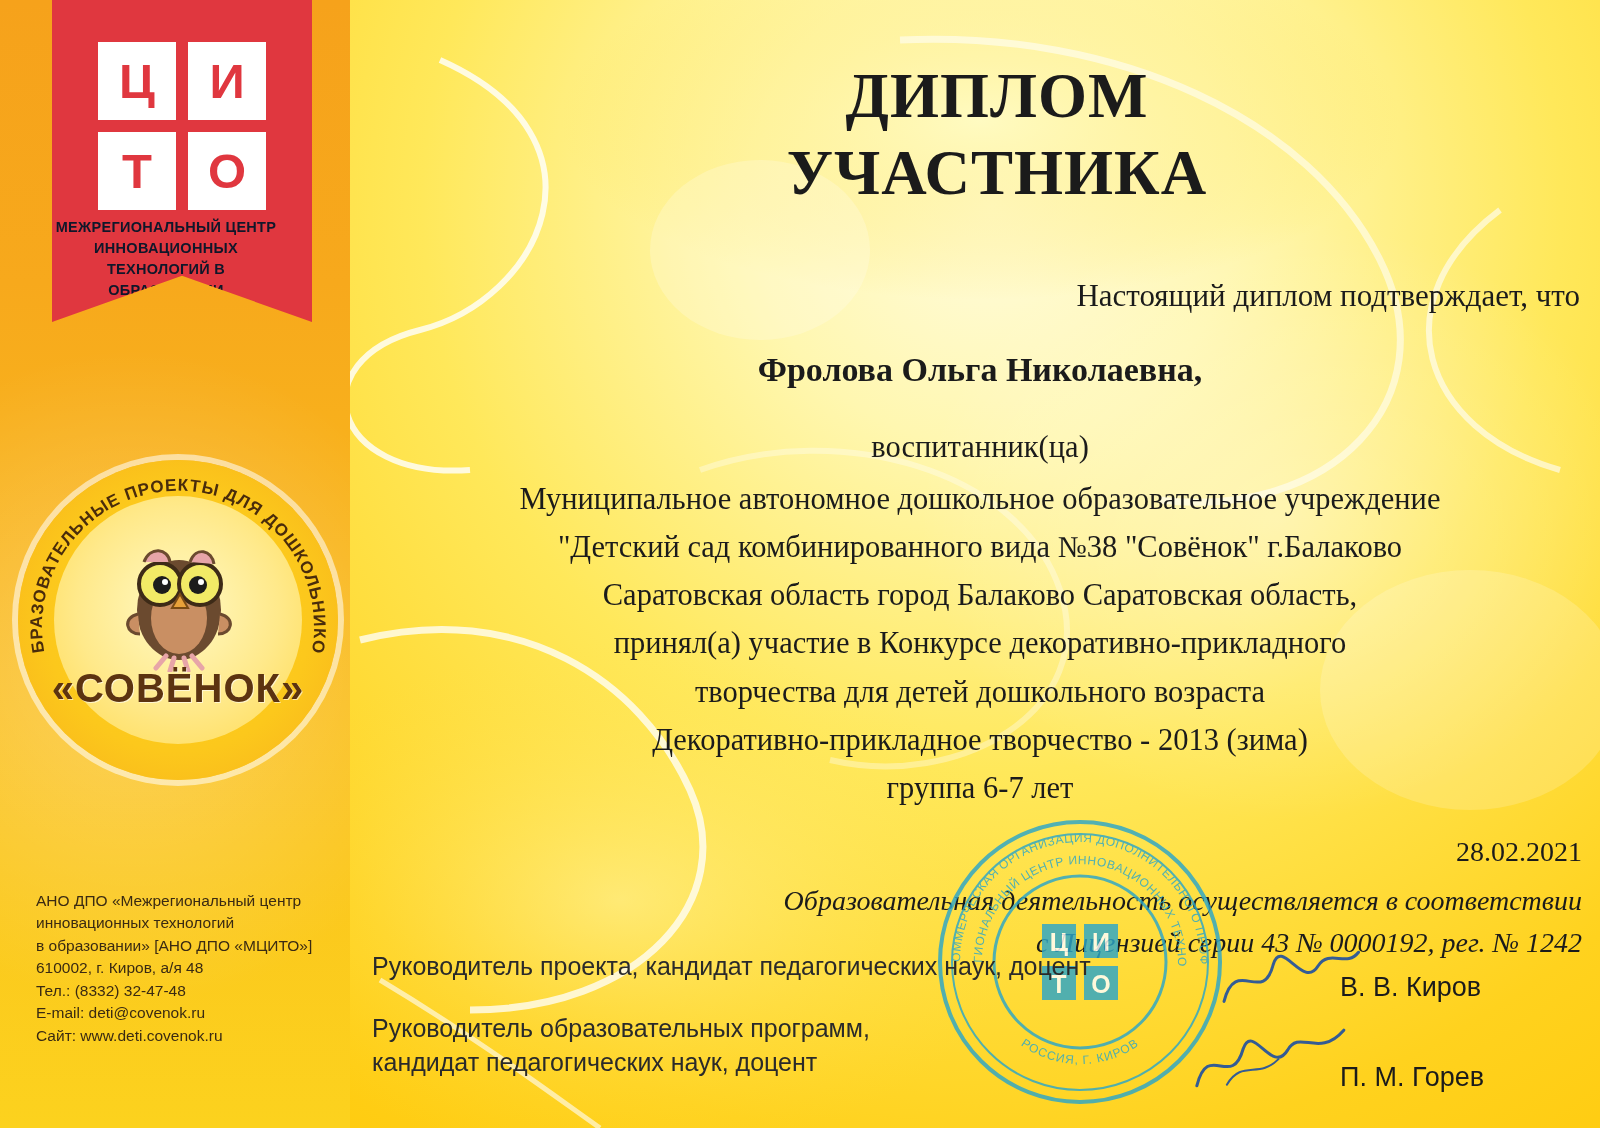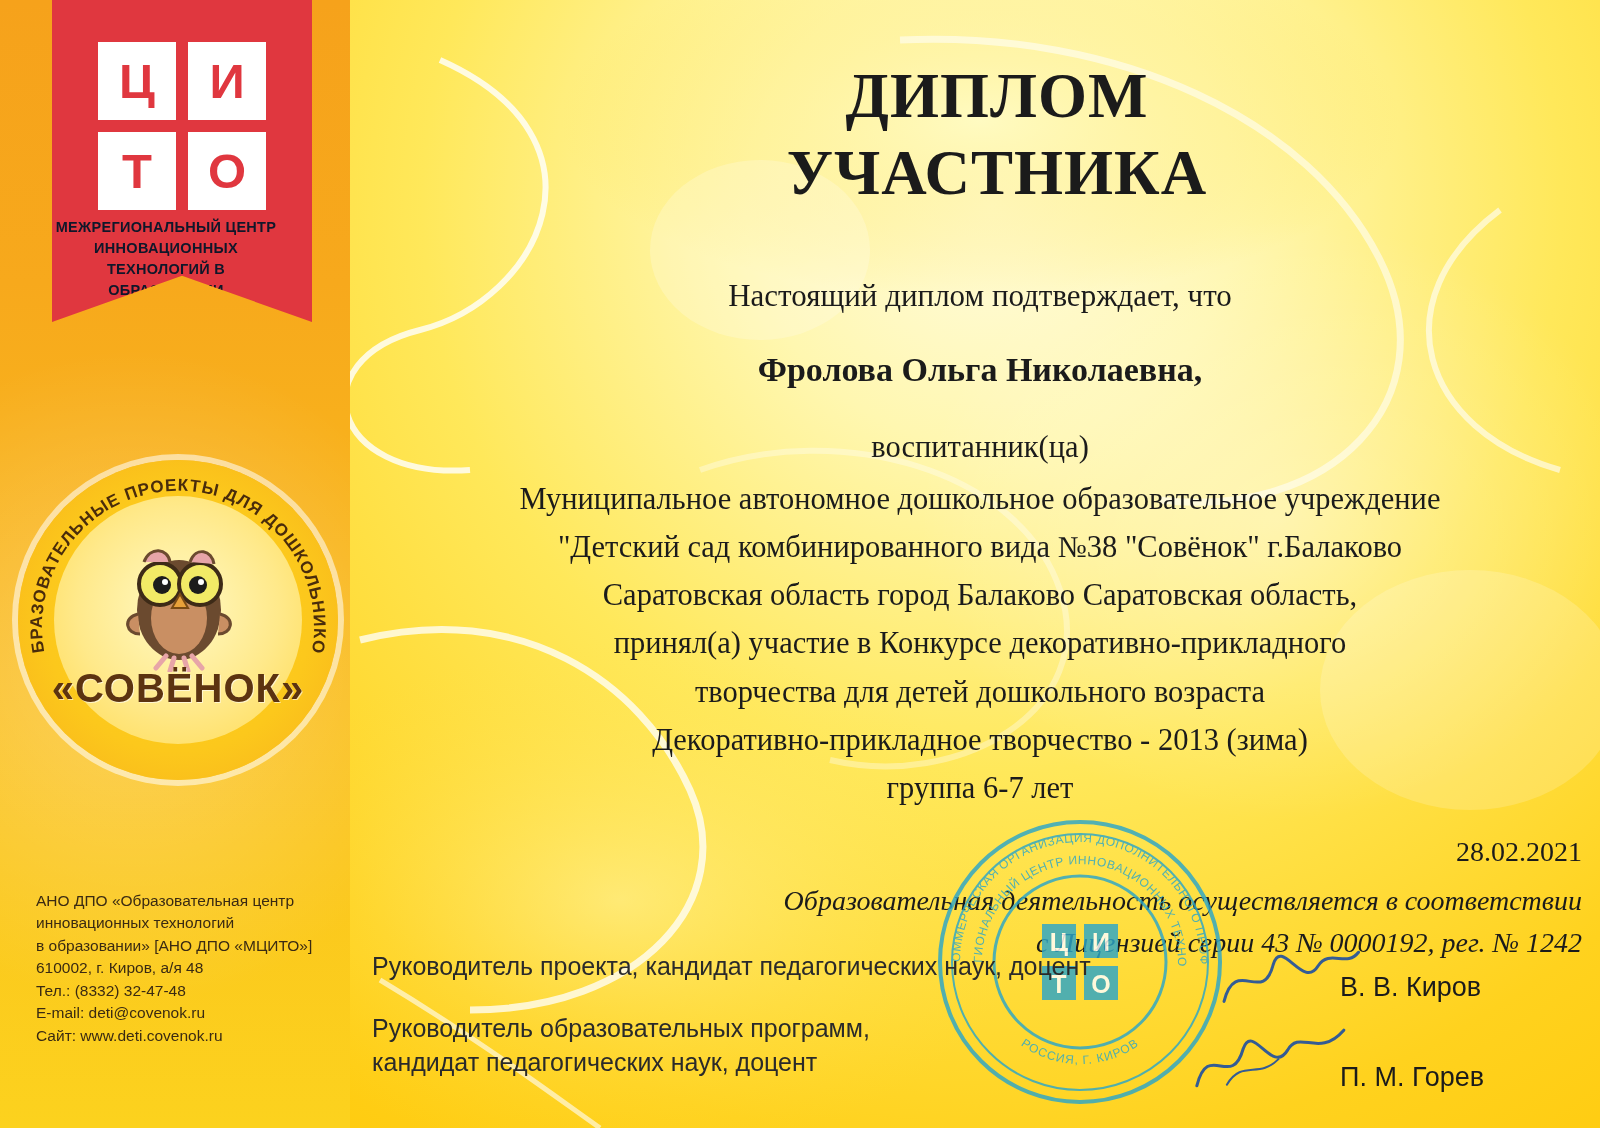--- a/index.html
+++ b/index.html
@@ -177,21 +177,21 @@
   .body-text {
     position: absolute;
     left: 20px;
     top: 272px;
     width: 1200px;
     text-align: center;
     color: #1b1b1b;
     font-size: 30.5px;
     line-height: 1.58;
   }
-  .body-text .confirm { font-size: 31px; }
+  .body-text .confirm { font-size: 31px; text-align: right; }
   .body-text .person {
     display: block;
     font-weight: bold;
     font-size: 34px;
     margin: 22px 0 26px 0;
   }
   .body-text .role { display: block; margin-bottom: 4px; text-align: center; }
   .body-text .org { display: block; }
   .body-text .line { display: block; }
   .date {
@@ -319,21 +319,21 @@
       <path d="M30,40 C36,24 54,26 56,40" fill="#e7a5a8" stroke="#6b4a2f" stroke-width="3"></path>
       <path d="M76,40 C82,24 98,28 100,42" fill="#e7a5a8" stroke="#6b4a2f" stroke-width="3"></path>
       <path d="M24,92 C8,96 12,112 26,112" fill="#c98f63" stroke="#6b4a2f" stroke-width="3"></path>
       <path d="M106,92 C122,96 118,112 104,112" fill="#c98f63" stroke="#6b4a2f" stroke-width="3"></path>
       <path d="M52,134 l-10,12 M60,136 l-4,13 M70,136 l4,13 M78,134 l10,12" stroke="#e7a5a8" stroke-width="5" stroke-linecap="round" fill="none"></path>
     </svg>
     <div class="owl-word">«СОВЁНОК»</div>
   </div>
 
   <div class="address">
-    <span class="ln">АНО ДПО «Образовательная центр</span>
+    <span class="ln">АНО ДПО «Межрегиональный центр</span>
     <span class="ln">инновационных технологий</span>
     <span class="ln">в образовании» [АНО ДПО «МЦИТО»]</span>
     <span class="ln">610002, г. Киров, а/я 48</span>
     <span class="ln">Тел.: (8332) 32-47-48</span>
     <span class="ln">E-mail: deti@covenok.ru</span>
     <span class="ln">Сайт: www.deti.covenok.ru</span>
   </div>
 
   <div class="main">
     <div class="title">

